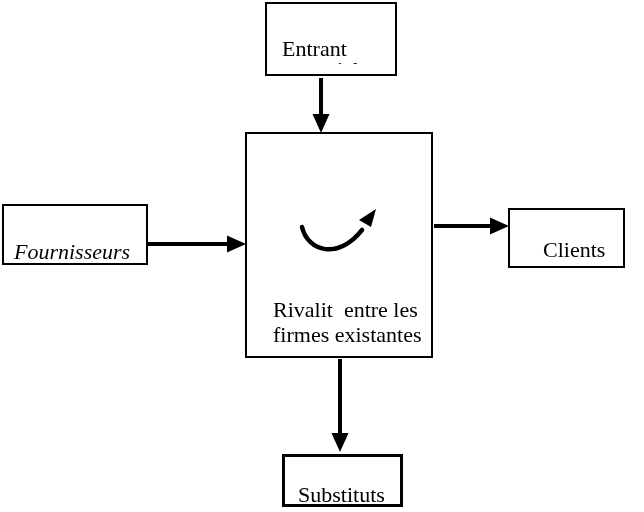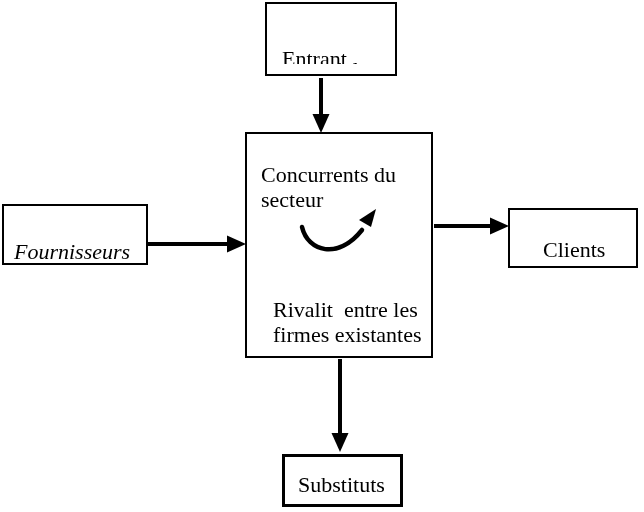--- a/index.html
+++ b/index.html
@@ -24,57 +24,55 @@
   .txt {
     position: absolute;
     font-size: 22px;
     line-height: 25px;
     white-space: pre;
     color: #000;
   }
   
   #box-entrants { left: 265px; top: 2px; width: 132px; height: 74px; border-width: 2px; }
   #entrants-clip { position: absolute; left: 0; top: 0; width: 100%; height: 60px; overflow: hidden; }
-  #entrants-line1 { left: 15px; top: 42px; }
+  #entrants-line1 { left: 15px; top: 32px; }
   #entrants-line2 { left: 15px; top: 53px; }
   
   #box-center { left: 245px; top: 132px; width: 188px; height: 226px; }
   #center-heading  { left: 14px; top: 28px; }
   #center-rivalry  { left: 26px; top: 163px; }
   
   #box-fournisseurs { left: 2px; top: 204px; width: 146px; height: 61px; font-style: italic; }
   #fournisseurs-label { left: 10px; top: 33px; }
   
-  #box-clients { left: 508px; top: 208px; width: 130px; height: 60px; }
+  #box-clients { left: 508px; top: 208px; width: 117px; height: 60px; }
   #clients-label { left: 33px; top: 27px; }
   
   #box-substituts { left: 282px; top: 454px; width: 121px; height: 53px; border-width: 3px; }
-  #substituts-label { left: 13px; top: 15px; }
+  #substituts-label { left: 13px; top: 25px; }
   
   #arrows {
     position: absolute; left: 0; top: 0;
     width: 644px; height: 512px;
     pointer-events: none;
   }
 </style>
 </head>
 <body>
 
 <div id="diagram">
 
   <div class="box" id="box-entrants">
     <div id="entrants-clip">
       <div class="txt" id="entrants-line1">Entrant</div>
       <div class="txt" id="entrants-line2">potentiels</div>
     </div>
   </div>
 
   <div class="box" id="box-center">
-    <div class="txt" id="center-heading">Concurrents du
-secteur</div>
     <div class="txt" id="center-rivalry">Rivalit  entre les
 firmes existantes</div>
   </div>
 
   <div class="box" id="box-fournisseurs">
     <div class="txt" id="fournisseurs-label">Fournisseurs</div>
   </div>
 
   <div class="box" id="box-clients">
     <div class="txt" id="clients-label">Clients</div>

